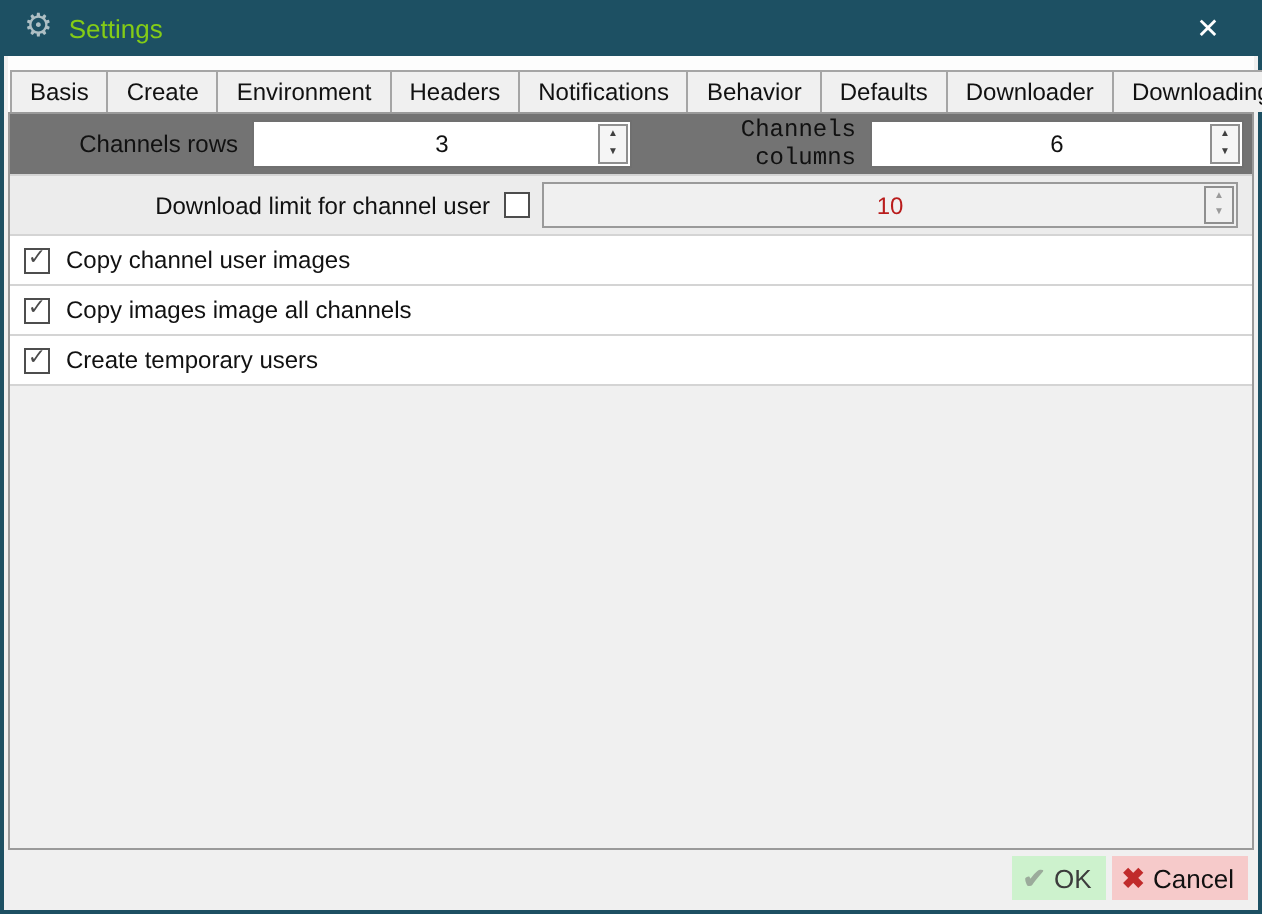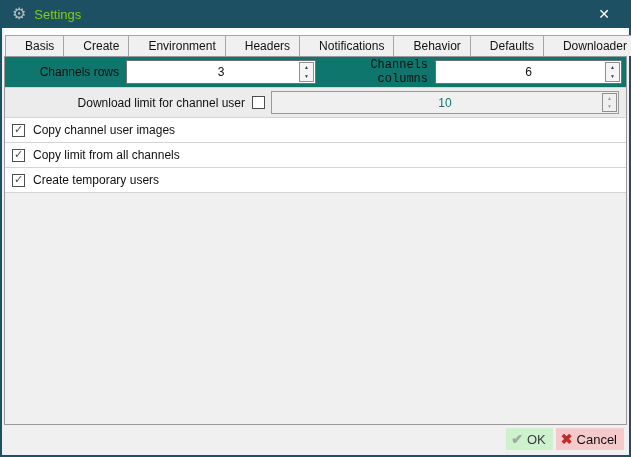--- a/index.html
+++ b/index.html
@@ -17,29 +17,29 @@
   .gear{font-size:16px;color:#aebfc4;margin-right:8px;line-height:1;}
   .title{font-size:13px;color:#84cc16;}
   .close{margin-left:auto;font-size:14px;color:#ffffff;width:30px;text-align:center;cursor:default;}
   
   .tabbar{
     position:absolute;top:28px;left:2px;right:2px;height:28px;background:#fdfdfd;
     display:flex;align-items:flex-end;padding-left:1px;box-sizing:border-box;z-index:3;
   }
   .tab{
     height:21px;box-sizing:border-box;background:#f0f0f0;border:1px solid #a5a5a5;border-bottom:none;
-    padding:3px 9px 0 19px;margin-right:-1px;font-size:12px;color:#111;white-space:nowrap;
+    padding:3px 9px 0 9px;margin-right:-1px;font-size:12px;color:#111;white-space:nowrap;
   }
   
   .panel{
     position:absolute;top:56px;left:2px;right:2px;bottom:30px;background:#f0f0f0;
     border:1px solid #9a9a9a;box-sizing:border-box;z-index:1;
   }
   .row{display:flex;align-items:center;box-sizing:border-box;border-bottom:1px solid #d4d4d4;background:#fff;}
-  .row.spin-row{height:31px;background:#0f766e;padding-left:4px;}
+  .row.spin-row{height:31px;background:#737373;padding-left:4px;}
   .row.limit-row{height:30px;background:#ececec;}
   .row.cb-row{height:25px;padding-left:7px;}
   .lbl{color:#111;}
   .lbl.r{text-align:right;padding-right:7px;}
   .lbl-rows{width:110px;}
   .lbl-cols{width:112px;font-family:Liberation Mono, monospace;}
   .lbl-limit{width:240px;}
   
   .numud{position:relative;height:24px;background:#fff;border:1px solid #707070;box-sizing:border-box;}
   .numud input{
@@ -47,21 +47,21 @@
     text-align:center;font-family:"Liberation Sans",sans-serif;font-size:12px;color:#111;padding:0;box-sizing:border-box;
   }
   .numud .spin{
     position:absolute;top:1px;bottom:1px;right:1px;width:15px;background:#f5f5f5;
     border:1px solid #8f8f8f;box-sizing:border-box;display:flex;flex-direction:column;
   }
   .numud .spin .sbtn{
     flex:1;display:flex;align-items:center;justify-content:center;font-size:5px;color:#404040;line-height:1;
   }
   .numud.disabled{background:#f0f0f0;border-color:#9a9a9a;}
-  .numud.disabled input{color:#0f766e;}
+  .numud.disabled input{color:#b91c1c;}
   .numud.disabled .spin{background:#f0f0f0;}
   .numud.disabled .spin .sbtn{color:#9a9a9a;}
   .numud-rows{width:190px;}
   .numud-cols{width:187px;}
   .numud-limit{flex:1;margin:0 7px 0 6px;height:23px;}
   
   .cb{
     width:13px;height:13px;background:#fff;border:1px solid #4d4d4d;box-sizing:border-box;
     display:inline-flex;align-items:center;justify-content:center;flex:0 0 auto;
   }
@@ -141,21 +141,21 @@
         <div class="row cb-row">
           <span class="cb">
             <span class="mark">✓</span>
           </span>
           <span class="lbl">Copy channel user images</span>
         </div>
         <div class="row cb-row">
           <span class="cb">
             <span class="mark">✓</span>
           </span>
-          <span class="lbl">Copy limit from all channels</span>
+          <span class="lbl">Copy images image all channels</span>
         </div>
         <div class="row cb-row">
           <span class="cb">
             <span class="mark">✓</span>
           </span>
           <span class="lbl">Create temporary users</span>
         </div>
       </div>
 
   </div>

